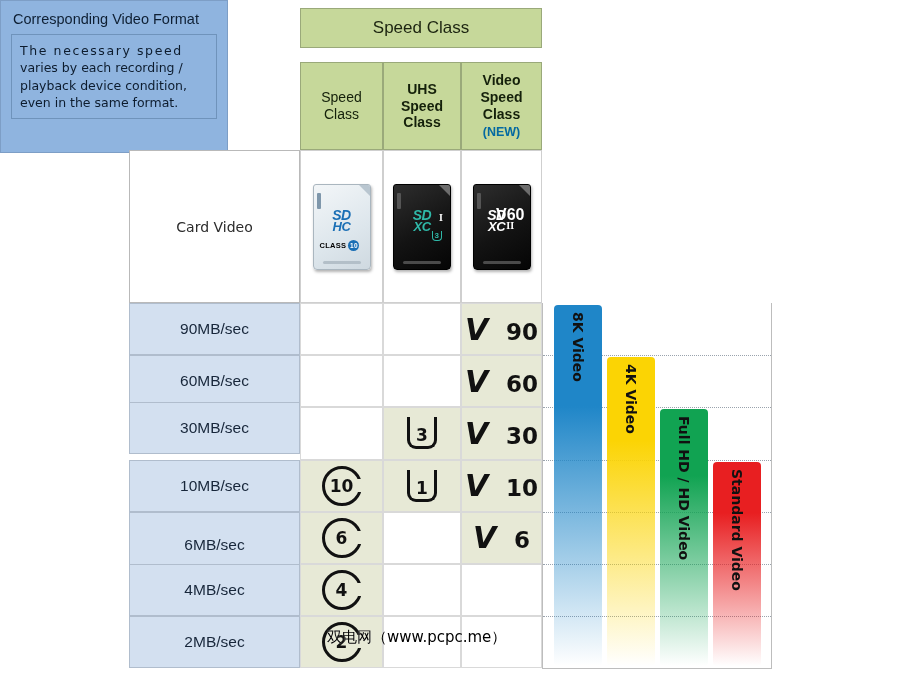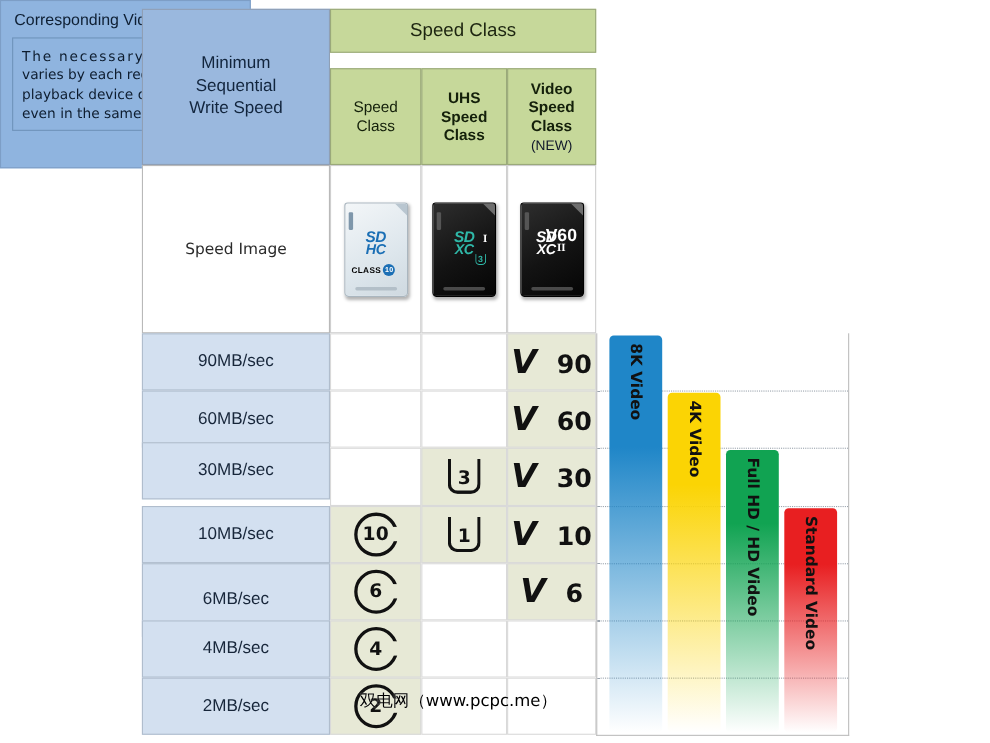--- a/index.html
+++ b/index.html
@@ -29,21 +29,21 @@
   }
   .hdr-green-sub {
     top: 62px; height: 88px;
     background: #c6d89a; border: 1px solid #9aa97a;
     color: #14200a; font-size: 14px; line-height: 1.2;
     flex-direction: column;
   }
   .hdr-green-sub.c1 { left: 300px; width: 83px; }
   .hdr-green-sub.c2 { left: 383px; width: 78px; font-weight: bold; }
   .hdr-green-sub.c3 { left: 461px; width: 81px; font-weight: bold; }
-  .new-tag { color: #0f172a; font-weight: normal; font-size: 12.5px; margin-top: 2px; }
+  .new-tag { color: #0369a1; font-weight: bold; font-size: 12.5px; margin-top: 2px; }
 
   
   .cardrow-label {
     left: 129px; top: 150px; width: 171px; height: 153px;
     background: #ffffff; border: 1px solid #b9b9b9;
     color: #2b2b2b; font-size: 14px; font-family: "DejaVu Sans", sans-serif;
   }
   .cardcell { top: 150px; height: 153px; background: #fff;
               border: 1px solid #cfcfcf; align-items: center; }
   .cardcell.c1 { left: 300px; width: 83px; }
@@ -145,47 +145,40 @@
   
   .watermark { position: absolute; left: 327px; top: 628px; color: #000000;
                font-size: 15px; font-family: "DejaVu Sans", sans-serif;
                text-shadow: 0 0 1px rgba(255,255,255,.8); white-space: nowrap; }
 </style>
 </head>
 <body>
 
 <div id="root">
 
-  <div class="cell hdr-blue">
-    <div>
-      <div>Minimum</div>
-      <div>Sequential</div>
-      <div>Write Speed</div>
-    </div>
-  </div>
 
   <div class="cell hdr-green-top">Speed Class</div>
 
   <div class="cell hdr-green-sub c1">
     <div>Speed</div>
     <div>Class</div>
   </div>
   <div class="cell hdr-green-sub c2">
     <div>UHS</div>
     <div>Speed</div>
     <div>Class</div>
   </div>
   <div class="cell hdr-green-sub c3">
     <div>Video</div>
     <div>Speed</div>
     <div>Class</div>
     <div class="new-tag">(NEW)</div>
   </div>
 
-  <div class="cell cardrow-label">Speed Image</div>
+  <div class="cell cardrow-label">Card Video</div>
 
   <div class="cell cardcell c1">
     <div class="sdcard card-sdhc">
       <div class="notch"></div>
       <div class="lock"></div>
       <div class="logo sd-blue">
         <div class="sd-mark">SD</div>
         <div class="sd-sub">HC</div>
       </div>
       <div class="class10-badge">

